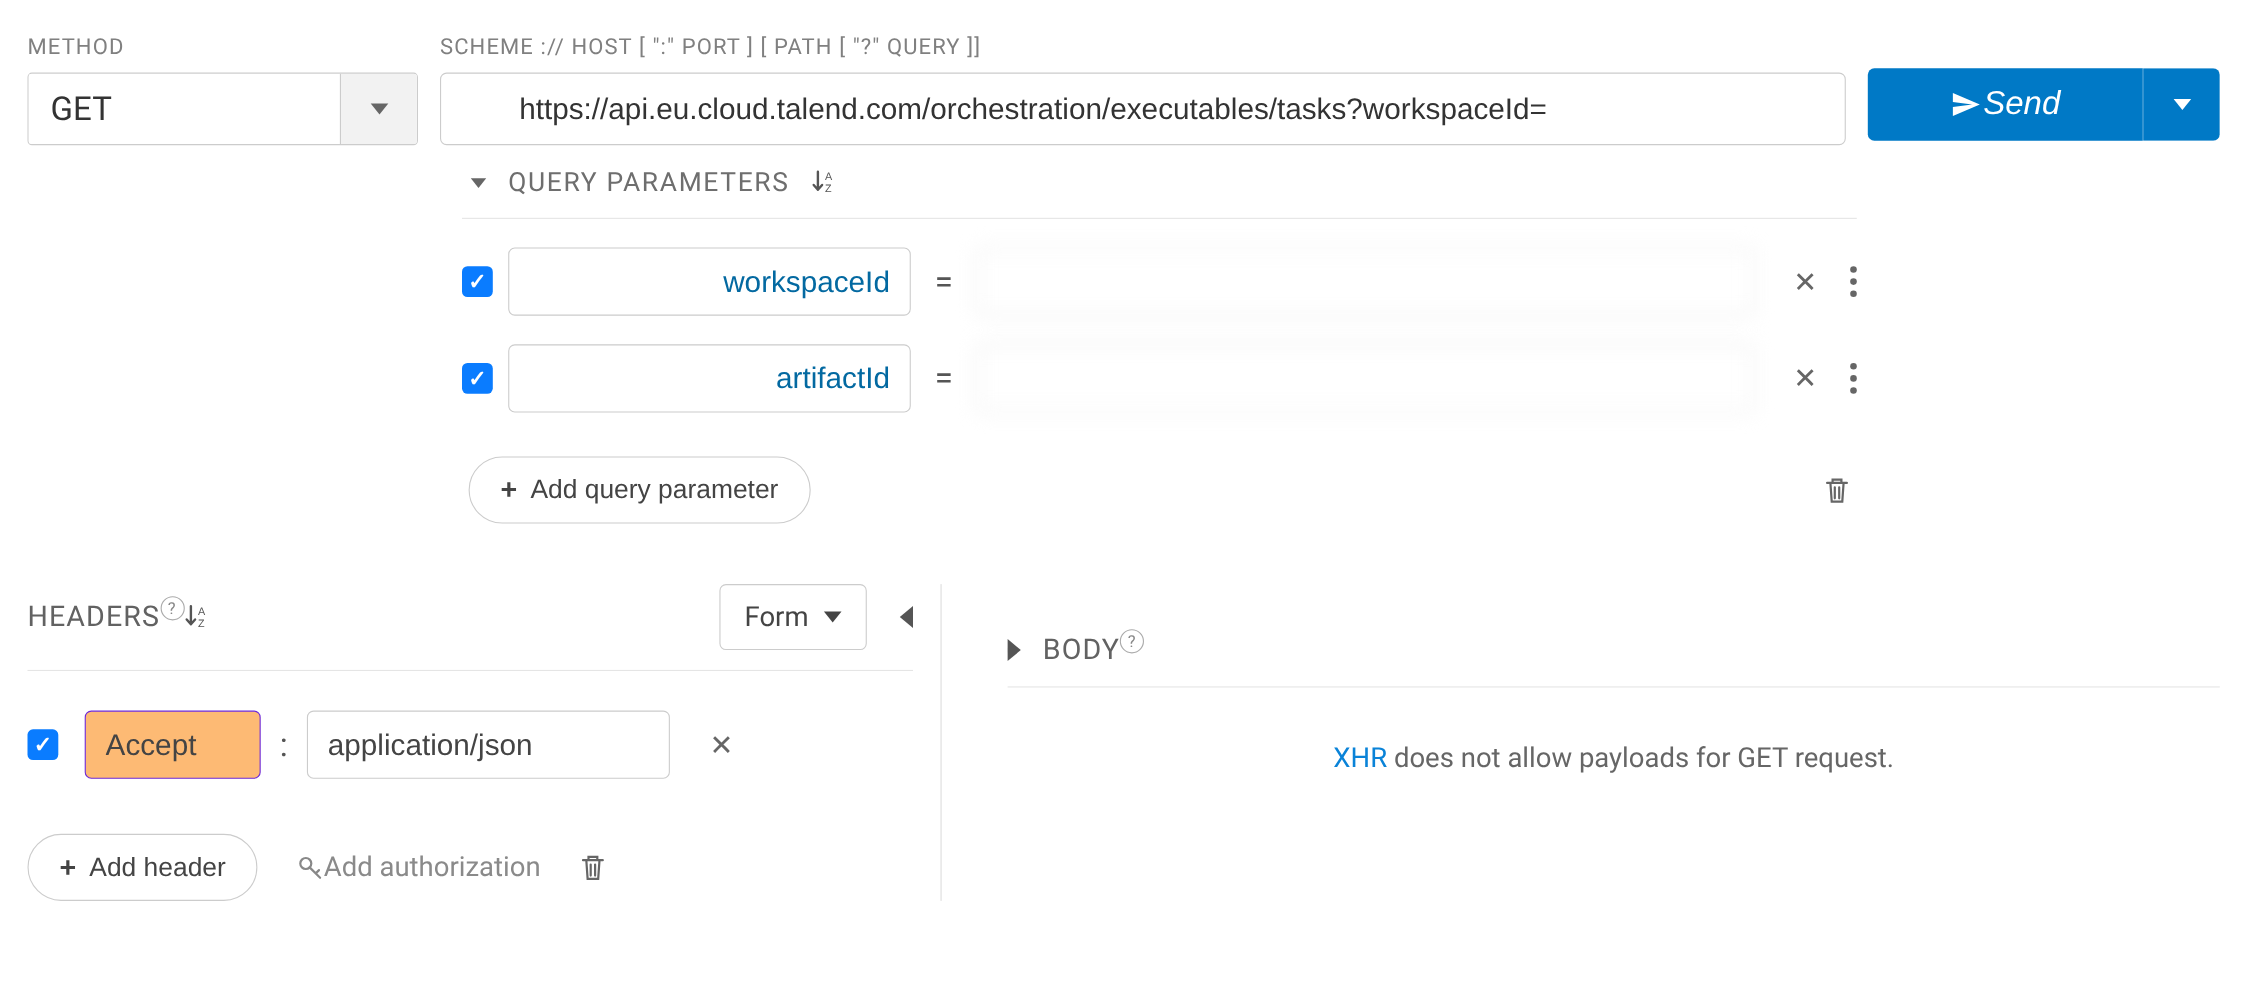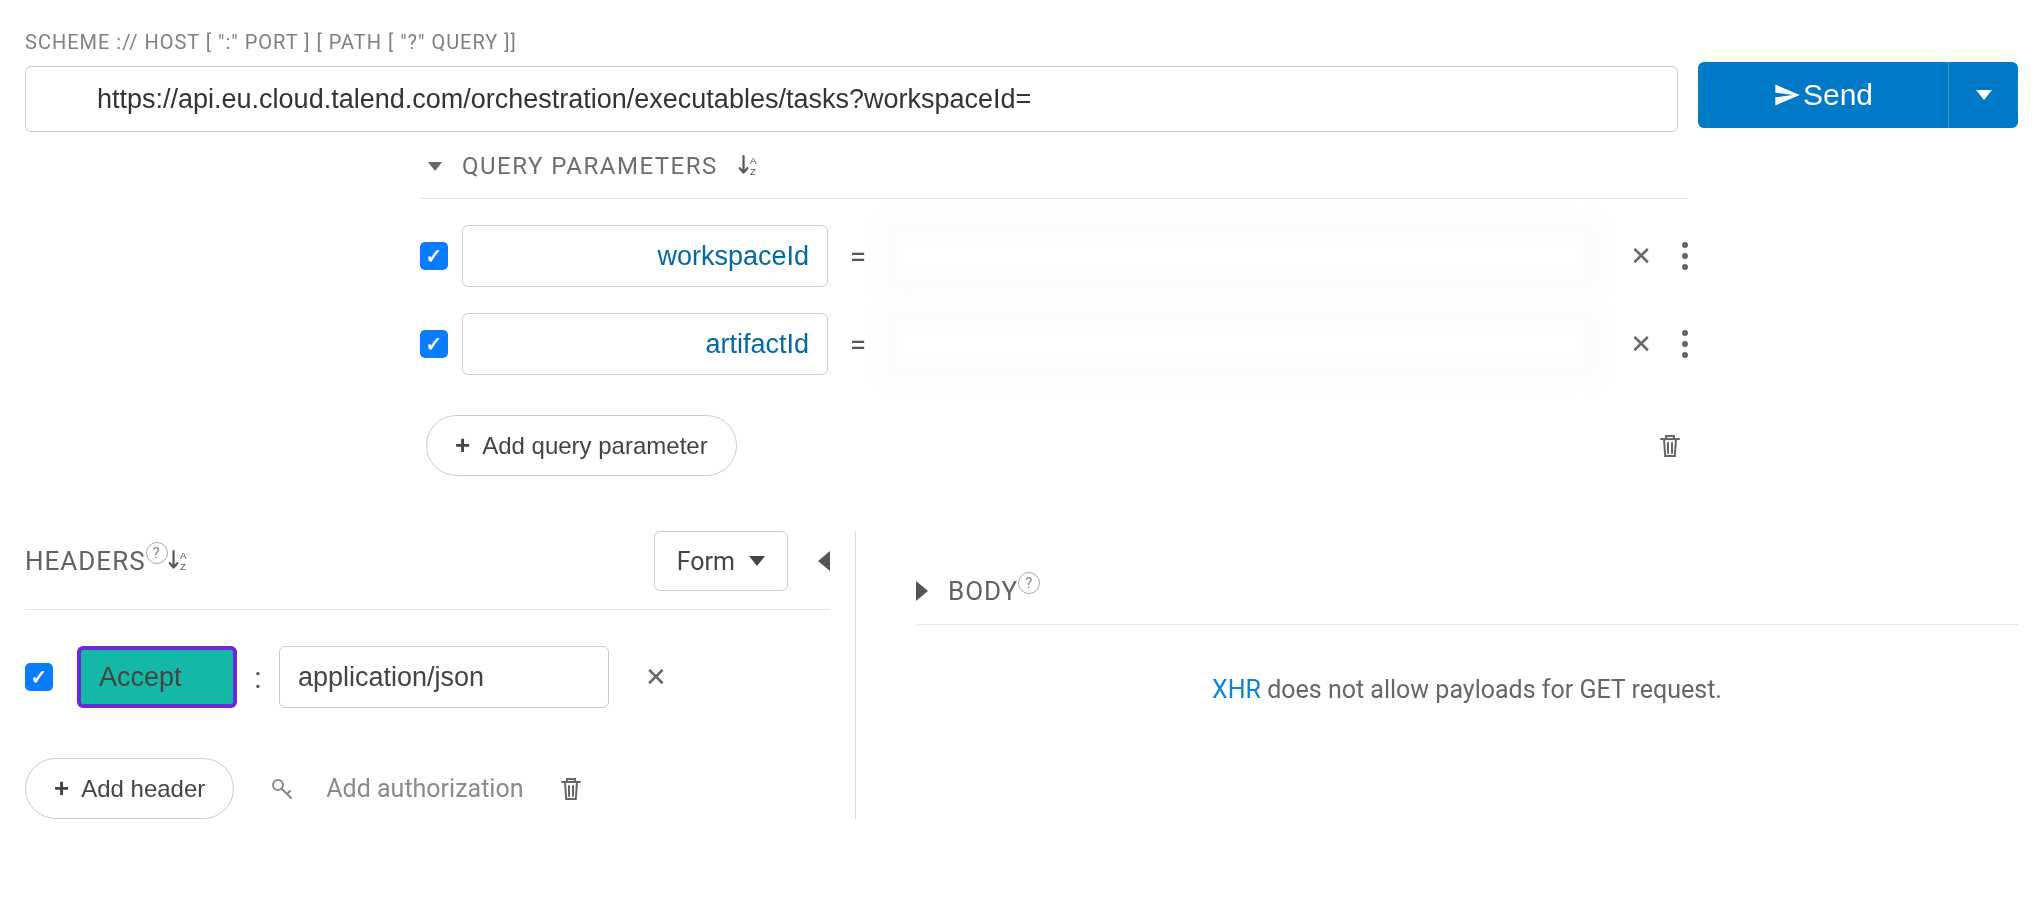--- a/index.html
+++ b/index.html
@@ -17,21 +17,21 @@
   .method-wrap { display:flex; border:1px solid #ccc; border-radius:4px; height:66px; overflow:hidden; }
   .method-wrap .value { flex:1 1 auto; padding:0 20px; display:flex; align-items:center; font-size:30px; color:#333; background:#fff;}
   .method-wrap .caret-btn { width:70px; border-left:1px solid #ccc; background:#f2f2f2; display:flex; align-items:center; justify-content:center;}
   .caret-down { width:0;height:0;border-left:8px solid transparent;border-right:8px solid transparent;border-top:10px solid #666;}
 
   
   .url-input { width:100%; height:66px; border:1px solid #ccc; border-radius:6px; padding:0 71px; font-size:27px; color:#333; background:#fff;}
 
   
   .send-wrap { display:flex; height:66px; }
-  .send-btn  { flex:1 1 auto; background:#0079c6; color:#fff; border:none; border-top-left-radius:6px; border-bottom-left-radius:6px; display:flex; align-items:center; justify-content:center; gap:2px; font-size:30px; cursor:pointer;}
+  .send-btn  { flex:1 1 auto; background:#0079c6; color:#fff; border:none; border-top-left-radius:6px; border-bottom-left-radius:6px; display:flex; align-items:center; justify-content:center; gap:2px; font-size:30px; cursor:pointer;font-style:italic;}
   .send-caret{ width:70px; background:#0079c6; border-left:1px solid rgba(255,255,255,0.25); display:flex; align-items:center; justify-content:center; border-top-right-radius:6px; border-bottom-right-radius:6px; cursor:pointer;}
   .send-caret .caret-down { border-top-color:#fff; }
 
   .length-text { text-align:right; font-size:22px; color:#7d7d7d; margin-top:12px; }
 
   
   .qp-section { margin-left: 395px; margin-right: 330px; margin-top: 8px; }
   .qp-header { display:flex; align-items:center; gap:20px; font-size:24px; letter-spacing:1.5px; color:#6e6e6e; padding:12px 8px 18px 8px; border-bottom:1px solid #e5e5e5; }
   .qp-header .tri { width:0;height:0;border-left:7px solid transparent;border-right:7px solid transparent;border-top:9px solid #666; }
 
@@ -60,37 +60,46 @@
   .sec-title-wrap { display:flex; align-items:center; font-size:26px; letter-spacing:1px; color:#626262;}
   .qmark { width:22px;height:22px;border:1px solid #aaa;border-radius:50%;display:inline-flex;align-items:center;justify-content:center;font-size:15px;color:#888;position:relative;top:-8px;}
   .sec-right { display:flex; align-items:center; gap:30px;}
   .form-select{ height:60px; padding:0 22px; border:1px solid #ccc; border-radius:6px; display:flex; align-items:center; gap:14px; font-size:25px; color:#444;background:#fff;cursor:pointer;}
   .form-select .caret-down{border-top-color:#444;}
   .tri-left  { width:0;height:0;border-top:10px solid transparent;border-bottom:10px solid transparent;border-right:12px solid #555; cursor:pointer;}
   .tri-right { width:0;height:0;border-top:10px solid transparent;border-bottom:10px solid transparent;border-left:12px solid #555; cursor:pointer;}
 
   .header-row { display:flex; align-items:center; gap:6px; margin-top:36px; }
   .header-row .cb { width:28px; height:28px; background:#0a7cff; border-radius:5px; display:flex; align-items:center; justify-content:center; color:#fff; font-weight:bold; font-size:20px; margin-right:18px;}
-  .hdr-name { width:160px; height:62px; border:4px solid #6d28d9; border-radius:6px; padding:0 18px; font-size:27px; color:#444; background:#14b8a6;}
+  .hdr-name { width:160px; height:62px; border:1px solid #6d28d9; border-radius:6px; padding:0 18px; font-size:27px; color:#444; background:#fdba74;}
   .colon { width:30px;text-align:center;font-size:30px;color:#555;}
   .hdr-value{ width:330px; height:62px; border:1px solid #ccc; border-radius:6px; padding:0 18px; font-size:27px; color:#444; background:#fff;}
 
   .hdr-footer { display:flex; align-items:center; gap:36px; margin-top:50px;}
-  .ghost-btn { display:inline-flex; align-items:center; gap:32px; font-size:25px; color:#8a8a8a; cursor:pointer;}
+  .ghost-btn { display:inline-flex; align-items:center; gap:0; font-size:25px; color:#8a8a8a; cursor:pointer;}
 
   .body-msg { font-size:25px; color:#666; text-align:center; margin-top:50px;}
   .body-msg .xhr { color:#0a83d8;}
 
   input { outline:none; }
   svg { display:block; }
 </style>
 </head>
 <body>
 
 <div class="row">
+  <div class="col-method">
+    <div class="small-label">METHOD</div>
+    <div class="method-wrap">
+      <div class="value">GET</div>
+      <div class="caret-btn">
+          <div class="caret-down"></div>
+        </div>
+    </div>
+  </div>
   <div class="col-url">
     <div class="small-label">SCHEME :// HOST [ ":" PORT ] [ PATH [ "?" QUERY ]]</div>
     <input class="url-input" type="text" value="https://api.eu.cloud.talend.com/orchestration/executables/tasks?workspaceId=" style="">
   </div>
   <div class="col-send">
     <div style="height:32px"></div>
     <div class="send-wrap">
       <button class="send-btn">
         <svg width="28" height="28" viewBox="0 0 24 24">
             <path fill="#fff" d="M2 21l21-9L2 3v7l15 2-15 2v7z"></path>

